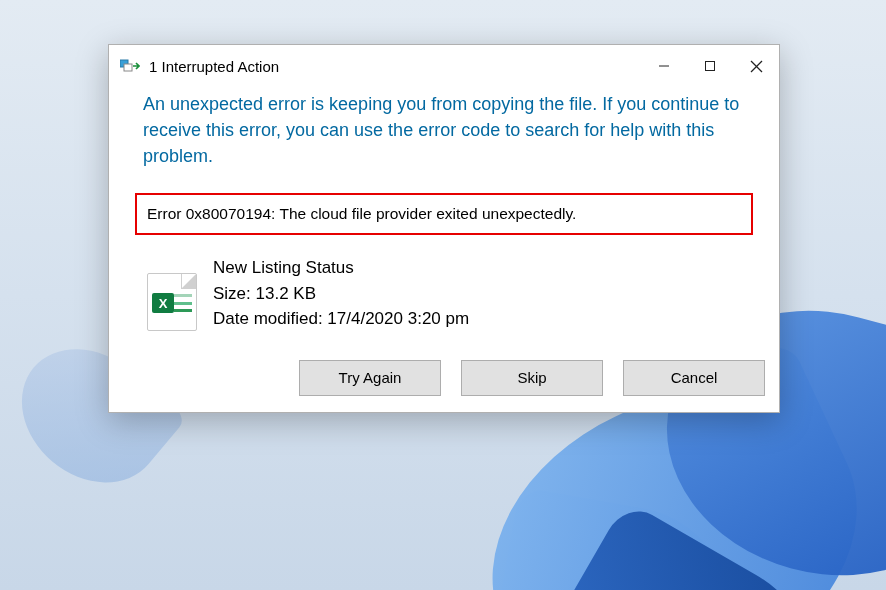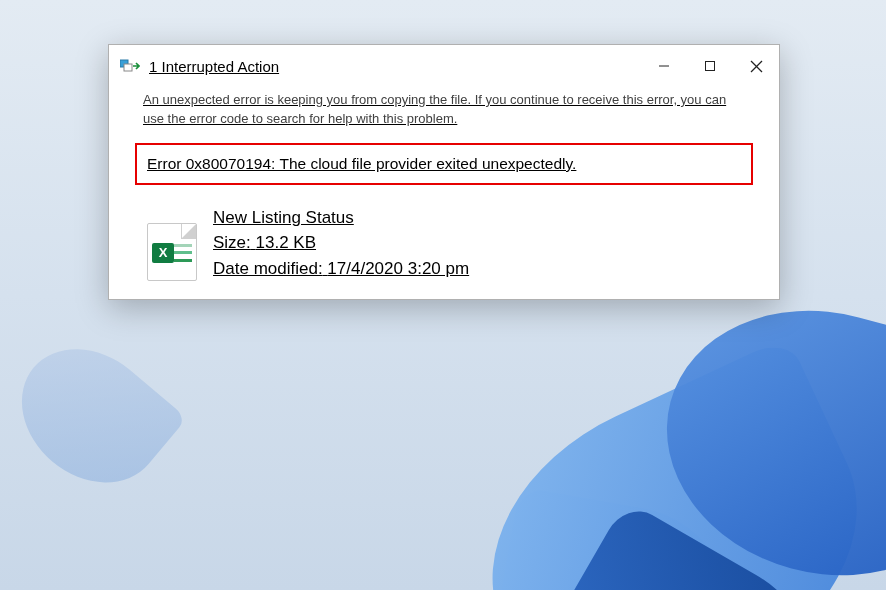--- a/index.html
+++ b/index.html
@@ -32,21 +32,20 @@
     .p6 { width: 150px; height: 120px; background: linear-gradient(135deg, #b8cce8, #8cb0de); left: -40px; bottom: 80px; transform: rotate(40deg); opacity: 0.6; }
 
     .dialog {
       position: absolute;
       left: 108px;
       top: 44px;
       width: 672px;
       background: #ffffff;
       border: 1px solid #b0b0b0;
       box-shadow: 0 8px 30px rgba(0,0,0,0.25);
-      text-decoration: underline;
     }
     .titlebar {
       display: flex;
       align-items: center;
       height: 42px;
       padding-left: 10px;
     }
     .titlebar-icon { width: 22px; height: 22px; margin-right: 8px; display:flex; align-items:center; justify-content:center; }
     .titlebar-title { font-size: 15px; color: #000; }
     .titlebar-spacer { flex: 1; }
@@ -55,24 +54,24 @@
       height: 42px;
       display: flex;
       align-items: center;
       justify-content: center;
       color: #222;
     }
     .content {
       padding: 4px 34px 0 34px;
     }
     .message {
-      font-size: 13px;
+      font-size: 18px;
       line-height: 1.45;
-      color: #404040;
-      margin-bottom: 14px;
+      color: #0369a1;
+      margin-bottom: 24px;
     }
     .error-box {
       border: 2px solid #e60000;
       padding: 10px 10px;
       margin: 0 -8px 20px -8px;
       font-size: 15.5px;
       color: #000;
     }
     .file-block {
       display: flex;
@@ -213,13 +212,18 @@
           <span>13.2 KB</span>
         </div>
         <div class="kv">
           <span class="k">Date modified:</span>
           <span>17/4/2020 3:20 pm</span>
         </div>
       </div>
     </div>
   </div>
 
+  <div class="buttons">
+    <div class="btn">Try Again</div>
+    <div class="btn">Skip</div>
+    <div class="btn">Cancel</div>
+  </div>
 </div>
 
 </body></html>

